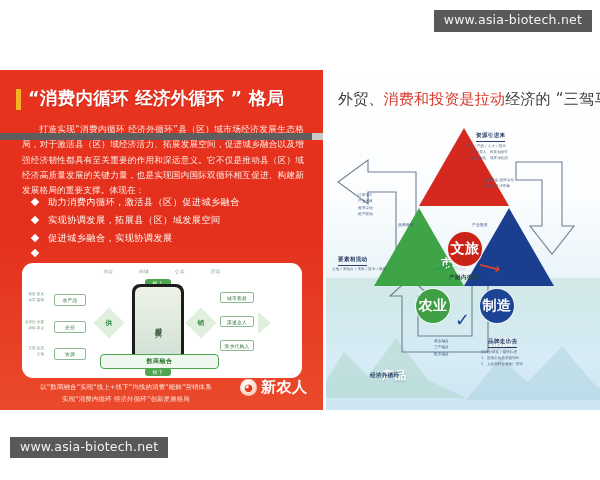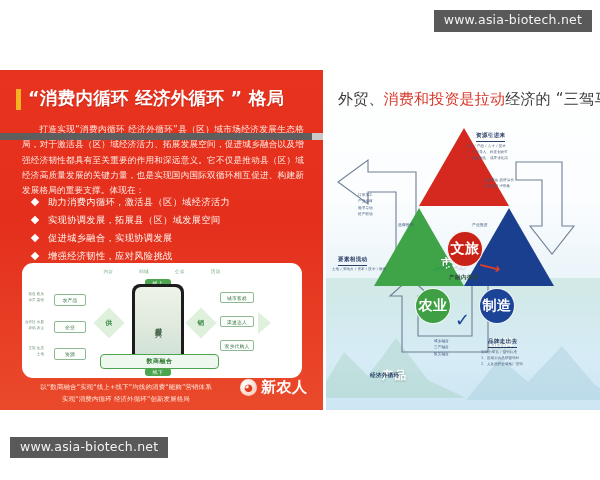--- a/index.html
+++ b/index.html
@@ -220,33 +220,32 @@
       <div id="title-text">“消费内循环 经济外循环 ” 格局</div>
     </div>
 
     <div id="body-copy">
       <p>打造实现“消费内循环 经济外循环”县（区）域市场经济发展生态格局，对于激活县（区）域经济活力、拓展发展空间，促进城乡融合以及增强经济韧性都具有至关重要的作用和深远意义。它不仅是推动县（区）域经济高质量发展的关键力量，也是实现国内国际双循环相互促进、构建新发展格局的重要支撑。体现在：</p>
     </div>
 
     <div id="bullets">
       <div class="bullet-row">
         <div class="bullet-dot"></div>
-        <div class="bullet-text">助力消费内循环，激活县（区）域经济活力</div>
+        <div class="bullet-text">助力消费内循环，激活县（区）促进城乡融合</div>
       </div>
       <div class="bullet-row">
         <div class="bullet-dot"></div>
         <div class="bullet-text">实现协调发展，拓展县（区）域发展空间</div>
       </div>
       <div class="bullet-row">
         <div class="bullet-dot"></div>
         <div class="bullet-text">促进城乡融合，实现协调发展</div>
       </div>
       <div class="bullet-row">
         <div class="bullet-dot"></div>
-        <div class="bullet-text">增强经济韧性，应对风险挑战</div>
       </div>
     </div>
 
     <div id="diagram-card">
       <div id="card-tabs">
         <div class="card-tab">内容</div>
         <div class="card-tab">商城</div>
         <div class="card-tab">公众</div>
         <div class="card-tab">活动</div>
       </div>

